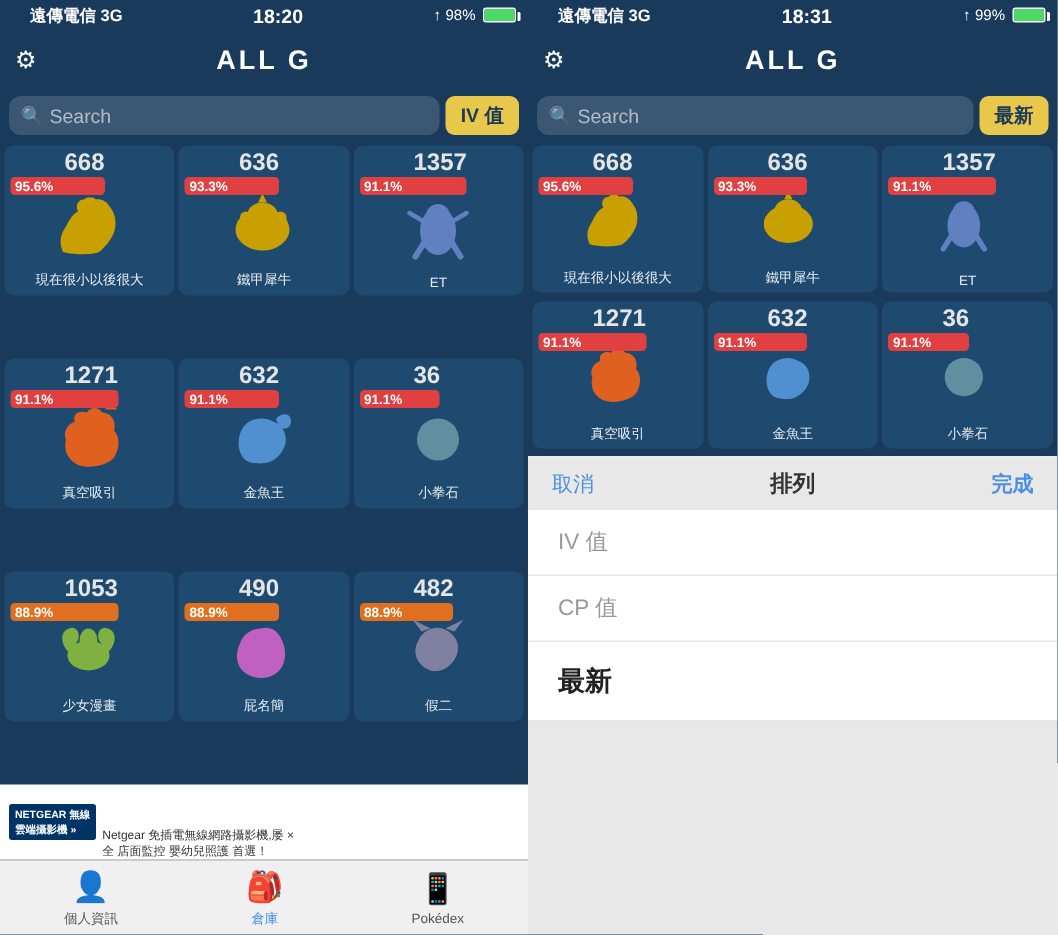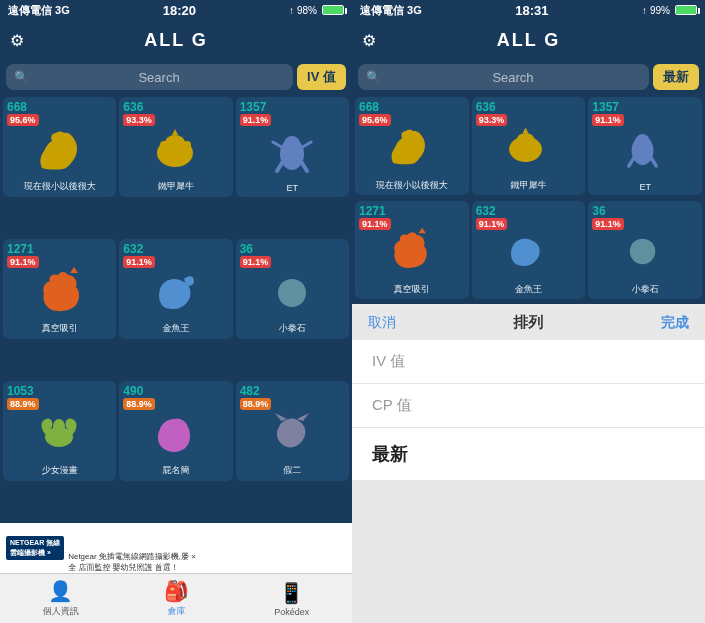--- a/index.html
+++ b/index.html
@@ -35,21 +35,21 @@
     .status-bar {
       background: #1a3a5c;
       color: white;
       font-size: 11px;
       height: 20px;
       display: flex;
       align-items: center;
       justify-content: space-between;
       padding: 0 8px;
     }
-    .status-bar .carrier { font-weight: 600; font-size: 11px; }
+    .status-bar .carrier { font-weight: 600; font-size: 11px; margin-left: 12px; }
     .status-bar .time { font-weight: 600; font-size: 13px; }
     .status-bar .right-status { display: flex; align-items: center; gap: 3px; font-size: 10px; }
     .battery-icon {
       width: 22px; height: 10px; border: 1.5px solid white; border-radius: 2px; position: relative; margin-left: 2px;
     }
     .battery-icon::after {
       content: '';position: absolute; right: -4px; top: 2px; width: 2px; height: 6px; background: white; border-radius: 0 1px 1px 0;
     }
     .battery-fill { height: 100%; background: #4cd964; border-radius: 1px; }
 
@@ -93,21 +93,20 @@
       padding: 0 8px;
       gap: 4px;
     }
     .search-input-wrap input {
       background: transparent;
       border: none;
       outline: none;
       color: rgba(255,255,255,0.7);
       font-size: 13px;
       width: 100%;
-      text-align: center;
     }
     .search-input-wrap input::placeholder { color: rgba(255,255,255,0.6); }
     .search-icon-char { color: rgba(255,255,255,0.6); font-size: 12px; }
     .iv-button {
       background: #e8c84a;
       color: #1a3a5c;
       font-weight: 700;
       font-size: 13px;
       border-radius: 6px;
       padding: 0 10px;
@@ -261,21 +260,21 @@
 
     
     .cp-area {
       position: absolute;
       top: 4px;
       left: 4px;
       display: flex;
       flex-direction: column;
       gap: 1px;
     }
-    .cp-num { color: #14b8a6; font-size: 12px; font-weight: 700; line-height: 1; }
+    .cp-num { color: #e5e5e5; font-size: 16px; font-weight: 700; line-height: 1; margin-left: 36px; }
     .iv-badge {
       background: #e04040;
       color: white;
       font-size: 9px;
       font-weight: 700;
       padding: 1px 3px;
       border-radius: 3px;
       display: inline-block;
     }
     .iv-badge.orange-b { background: #e07020; }

